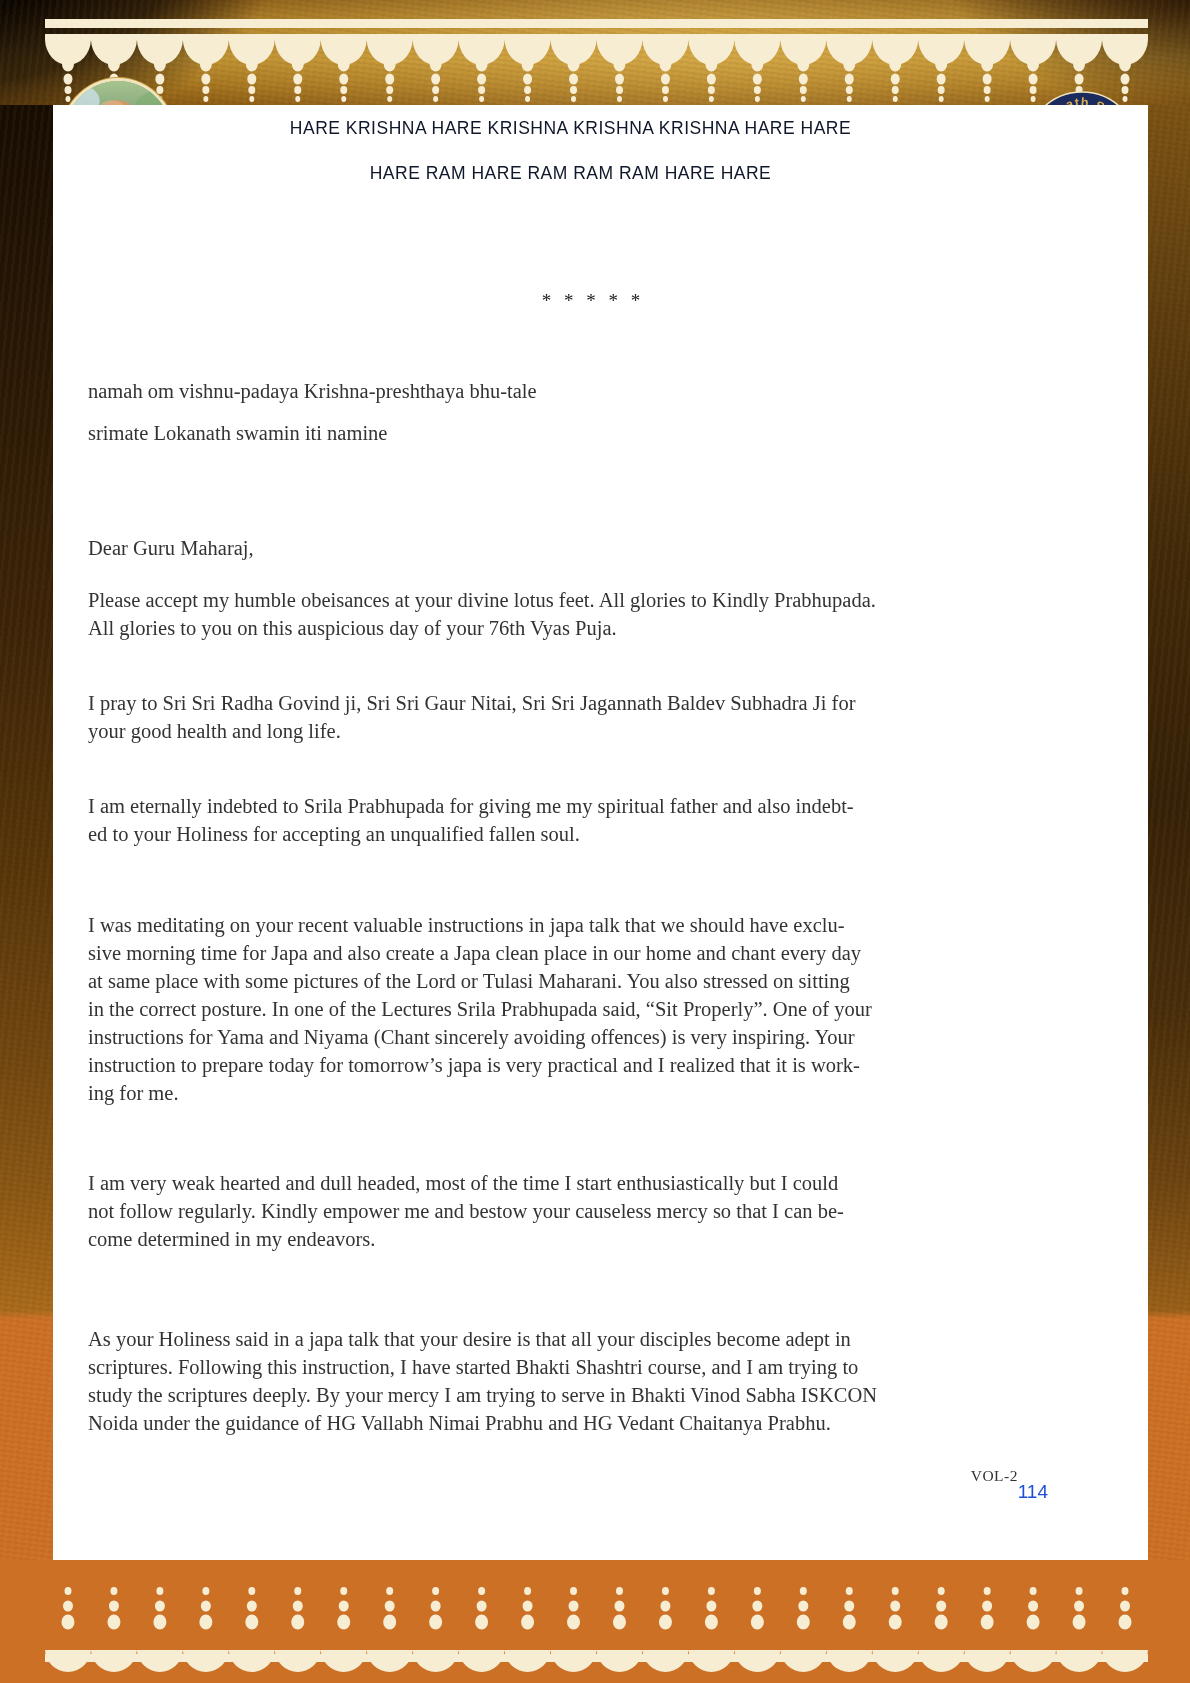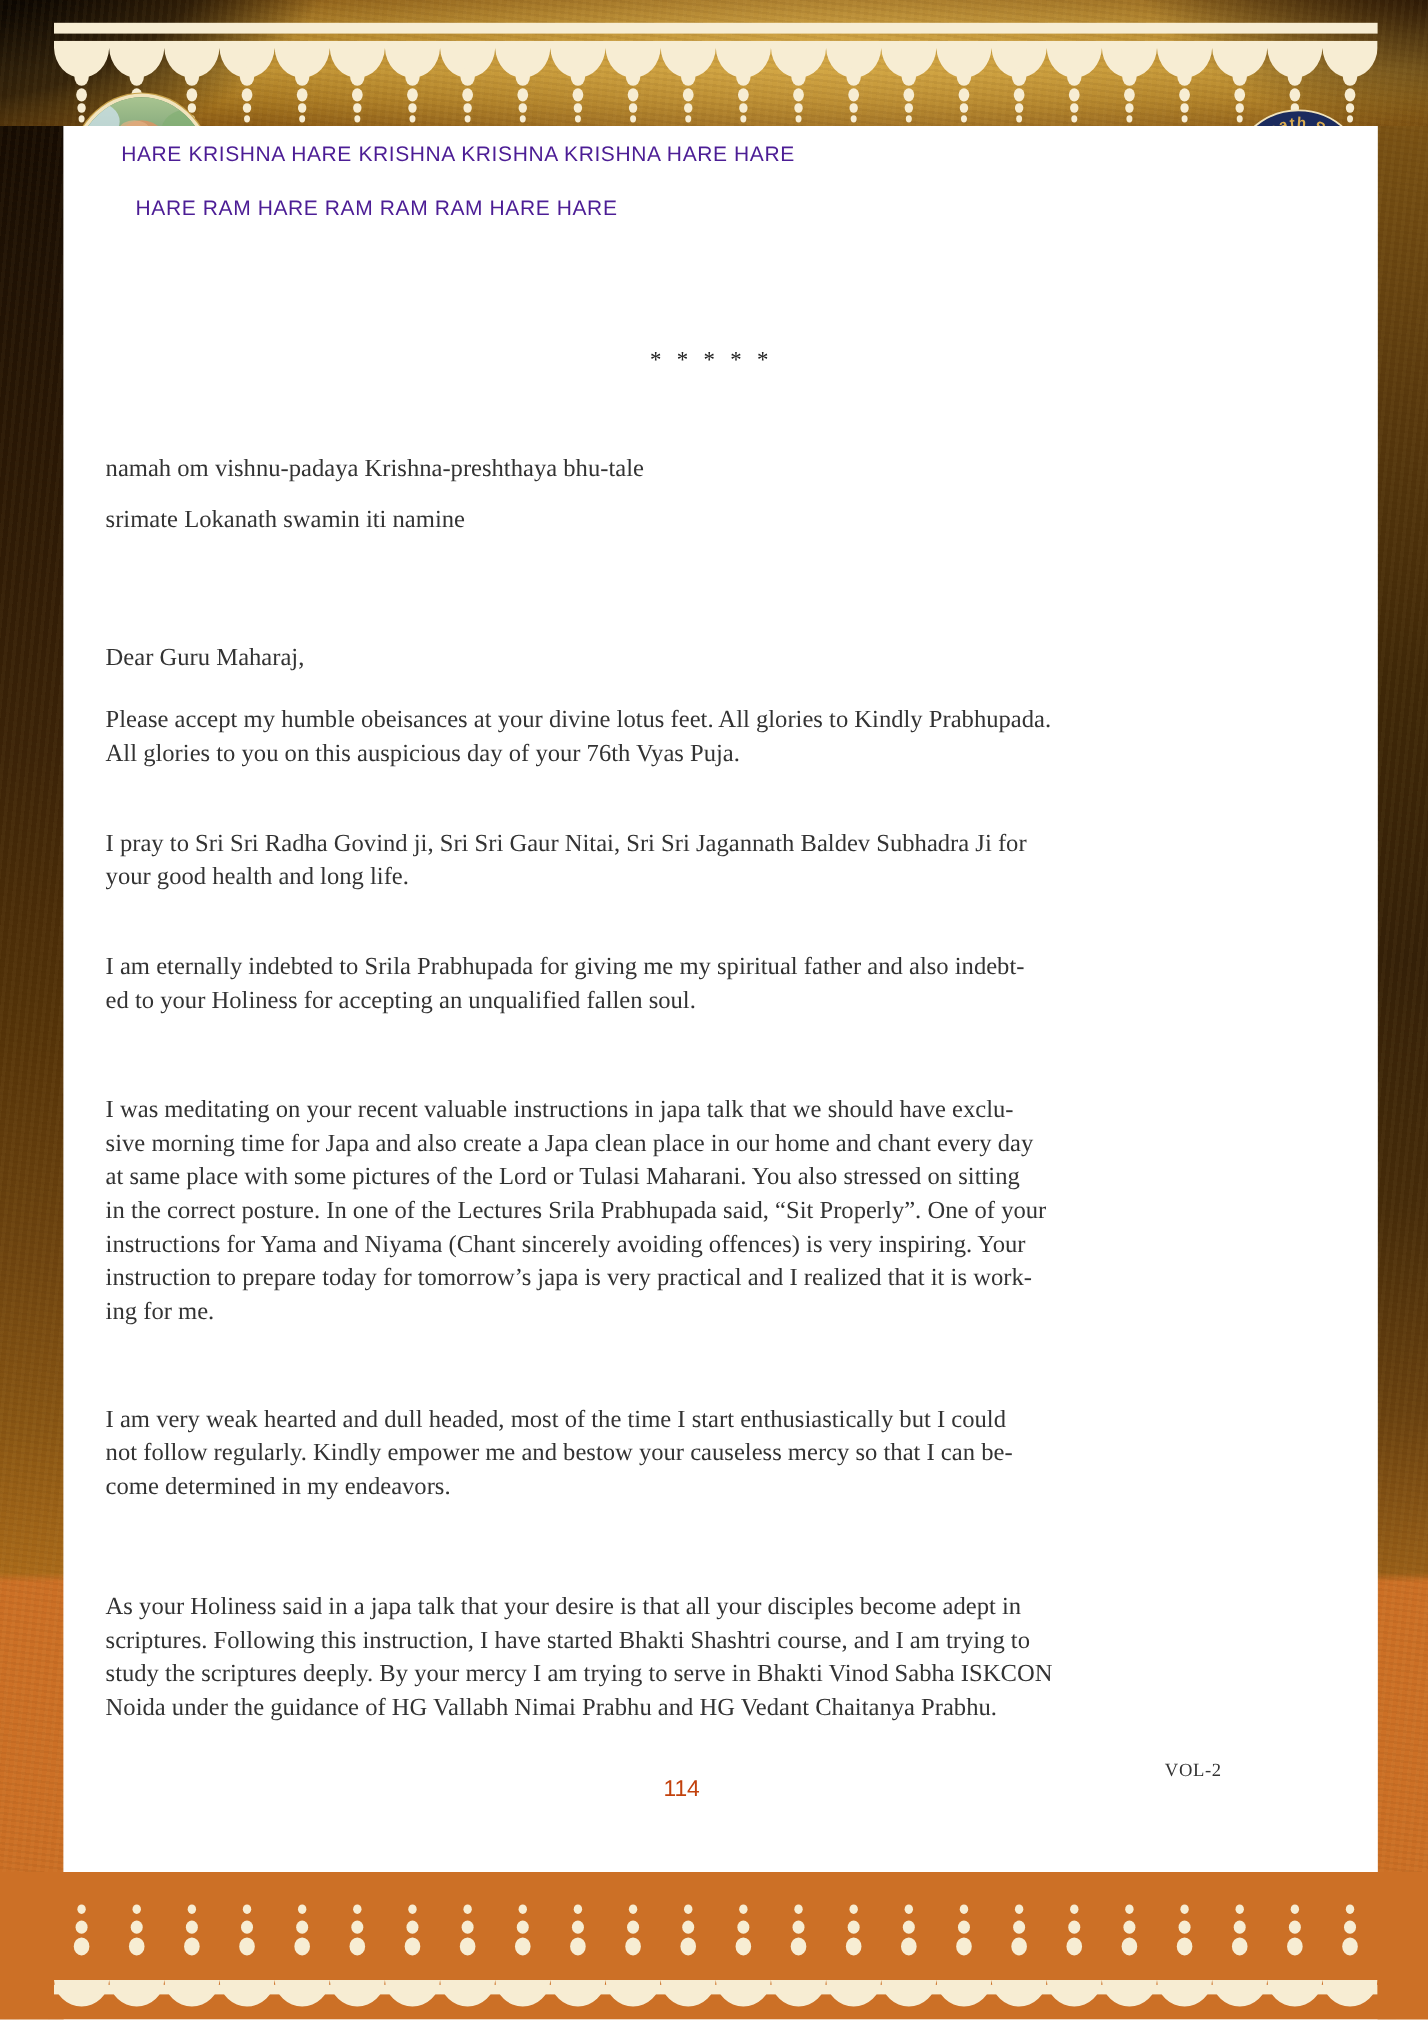--- a/index.html
+++ b/index.html
@@ -38,31 +38,31 @@
 
   
   .photo{position:absolute;left:58px;top:78px;width:114px;height:128px;border-radius:50%;
          border:3px solid #f2e4bd;box-shadow:0 0 0 1px #c9a24a;overflow:hidden;background:#6b9468;}
   .photo svg{display:block;}
 
   
   .badge{position:absolute;left:1024px;top:90px;width:116px;height:116px;}
 
   
-  .mantra{position:absolute;left:0;width:1035px;text-align:left;
-          font-family:"Liberation Sans",sans-serif;font-size:17.5px;color:#4c1d95;letter-spacing:.5px;padding-left:48px;}
-  .m1{top:13px;} .m2{top:58px;margin-left:12px;}
+  .mantra{position:absolute;left:0;width:1035px;text-align:center;
+          font-family:"Liberation Sans",sans-serif;font-size:17.5px;color:#0f172a;letter-spacing:.5px;}
+  .m1{top:13px;} .m2{top:58px;}
   .block{position:absolute;left:35px;width:960px;font-size:20.5px;line-height:28px;color:#333;
          white-space:pre-line;}
   .stars{top:182px;left:60px;text-align:center;letter-spacing:4px;font-size:19px;color:#222;}
   .inv1{top:272px;} .inv2{top:314px;} .dear{top:399px;margin-top:30px;}
   .p1{top:481px;} .p2{top:584px;} .p3{top:687px;} .p4{top:806px;} .p5{top:1064px;} .p6{top:1196px;margin-top:24px;}
   .vol{position:absolute;right:130px;top:1362px;font-size:15.5px;color:#333;letter-spacing:.5px;}
-  .pagenum{position:absolute;left:35px;width:960px;top:1376px;text-align:center;
-           font-family:"Liberation Sans",sans-serif;font-size:19px;color:#c2410c;}
+  .pagenum{position:absolute;left:35px;width:960px;top:1376px;text-align:right;
+           font-family:"Liberation Sans",sans-serif;font-size:19px;color:#1d4ed8;}
 </style>
 </head>
 <body>
 
 <div class="stage">
 
   <div class="top-band">
       <div class="grain"></div>
     </div>
   <div class="side left">

